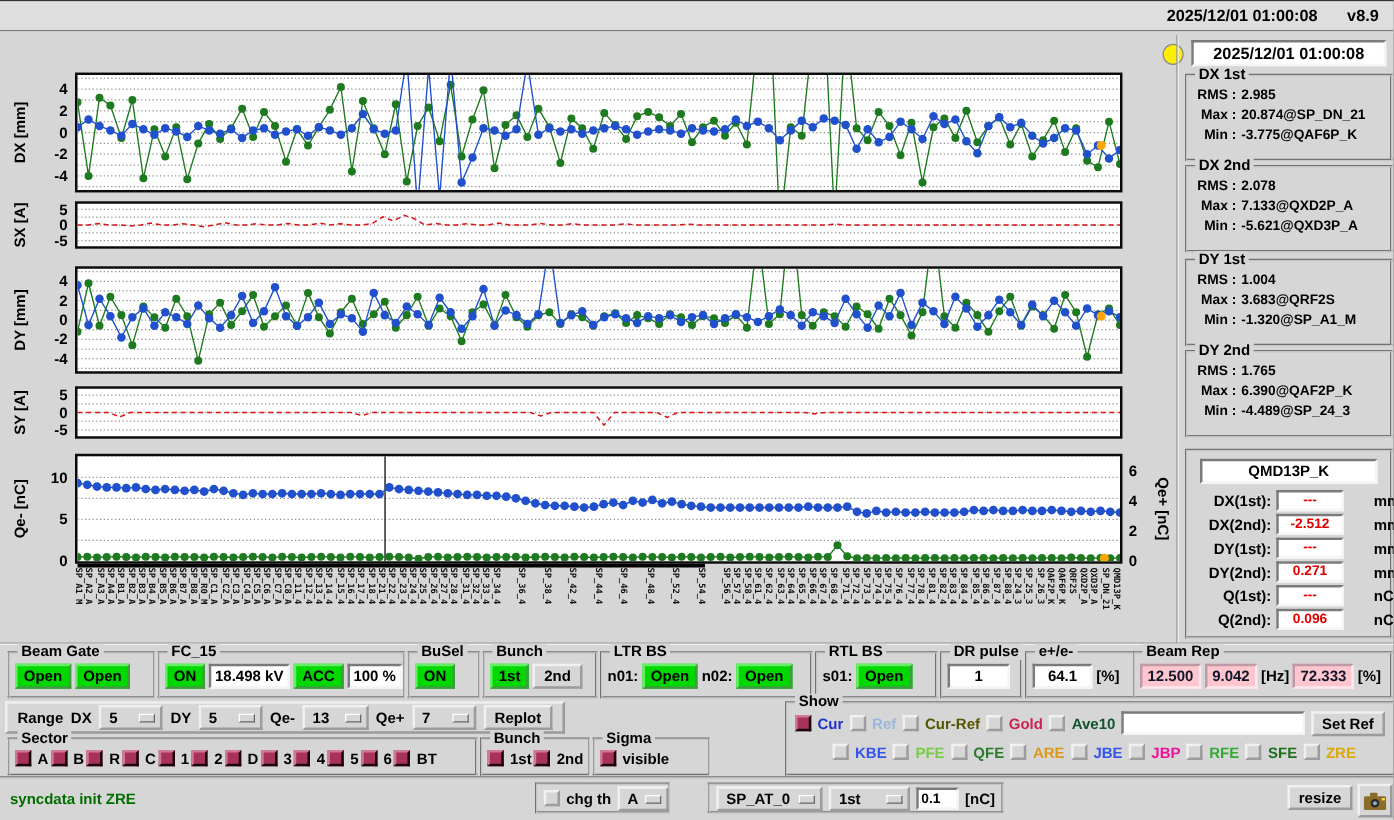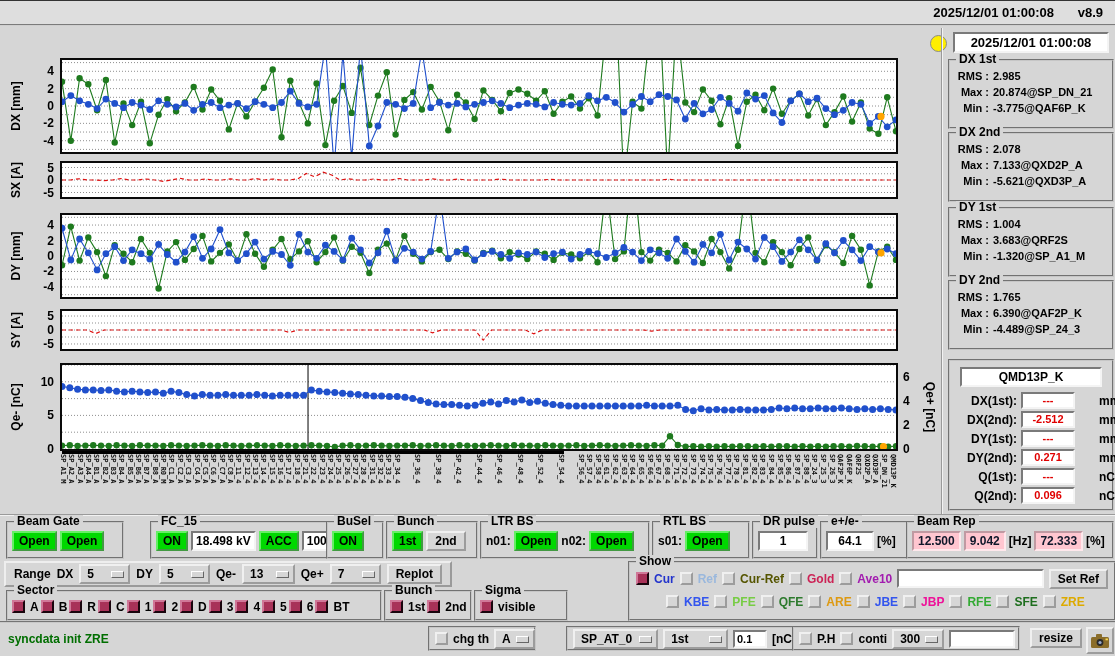--- a/index.html
+++ b/index.html
@@ -1147,21 +1147,21 @@
   </div>
 
   <div id="row1">
       <div class="lframe" style="left: 6px; width: 114px;">
         <span class="lf-title">Beam Gate</span>
         <div class="lf-body">
           <div class="gbtn">Open</div>
           <div class="gbtn">Open</div>
         </div>
       </div>
-      <div class="lframe" style="left: 126px; width: 194px; margin-left: 24px;">
+      <div class="lframe" style="left: 126px; width: 194px;">
         <span class="lf-title">FC_15</span>
         <div class="lf-body">
           <div class="gbtn">ON</div>
           <div class="wbox">18.498 kV</div>
           <div class="gbtn">ACC</div>
           <div class="wbox">100 %</div>
         </div>
       </div>
       <div class="lframe" style="left: 326px; width: 54px;">
         <span class="lf-title">BuSel</span>
@@ -1242,21 +1242,21 @@
         <span class="citem">
           <span class="cb"></span>
           <span style="color: rgb(85, 85, 0);">Cur-Ref</span>
         </span>
         <span class="citem">
           <span class="cb"></span>
           <span style="color: rgb(204, 34, 85);">Gold</span>
         </span>
         <span class="citem">
           <span class="cb"></span>
-          <span style="color: #a21caf;">Ave10</span>
+          <span style="color: #14532d;">Ave10</span>
         </span>
         <input class="sinput" style="">
         <div class="graybtn">Set Ref</div>
       </div>
     <div class="showrow r2" id="showrow2">
         <span class="citem">
           <span class="cb"></span>
           <span style="color: rgb(51, 85, 238);">KBE</span>
         </span>
         <span class="citem">
@@ -1376,32 +1376,20 @@
           <span class="cb"></span>
           <span>chg th</span>
         </span>
         <div class="opt" style="width: 44px;">A</div>
       </div>
     <div class="sb-frame" id="sbB">
         <div class="opt" style="width: 84px;">SP_AT_0</div>
         <div class="opt" style="width: 52px;">1st</div>
         <input class="tinput" value="0.1" style="width: 26px; flex: 0 0 auto;">
         <span class="ilbl">[nC]</span>
-      </div>
-    <div class="sb-frame" id="sbC">
-        <span class="citem">
-          <span class="cb"></span>
-          <span>P.H</span>
-        </span>
-        <span class="citem">
-          <span class="cb"></span>
-          <span>conti</span>
-        </span>
-        <div class="opt" style="width: 52px;">300</div>
-        <input class="tinput" style="width: 58px; flex: 0 0 auto;">
       </div>
     <div class="graybtn" id="resizeBtn">resize</div>
     <div id="cameraBtn">
       <svg width="18" height="14" viewBox="0 0 18 14">
         <rect x="0" y="3" width="18" height="11" rx="1.5" fill="#8a6d2a"></rect>
         <rect x="5" y="0" width="6" height="4" rx="1" fill="#8a6d2a"></rect>
         <circle cx="9" cy="8.5" r="3.4" fill="#2a2a2a"></circle>
         <circle cx="9" cy="8.5" r="1.6" fill="#9ac"></circle>
         <rect x="14.5" y="4.5" width="2.4" height="1.8" fill="#ffdd55"></rect>
       </svg>

